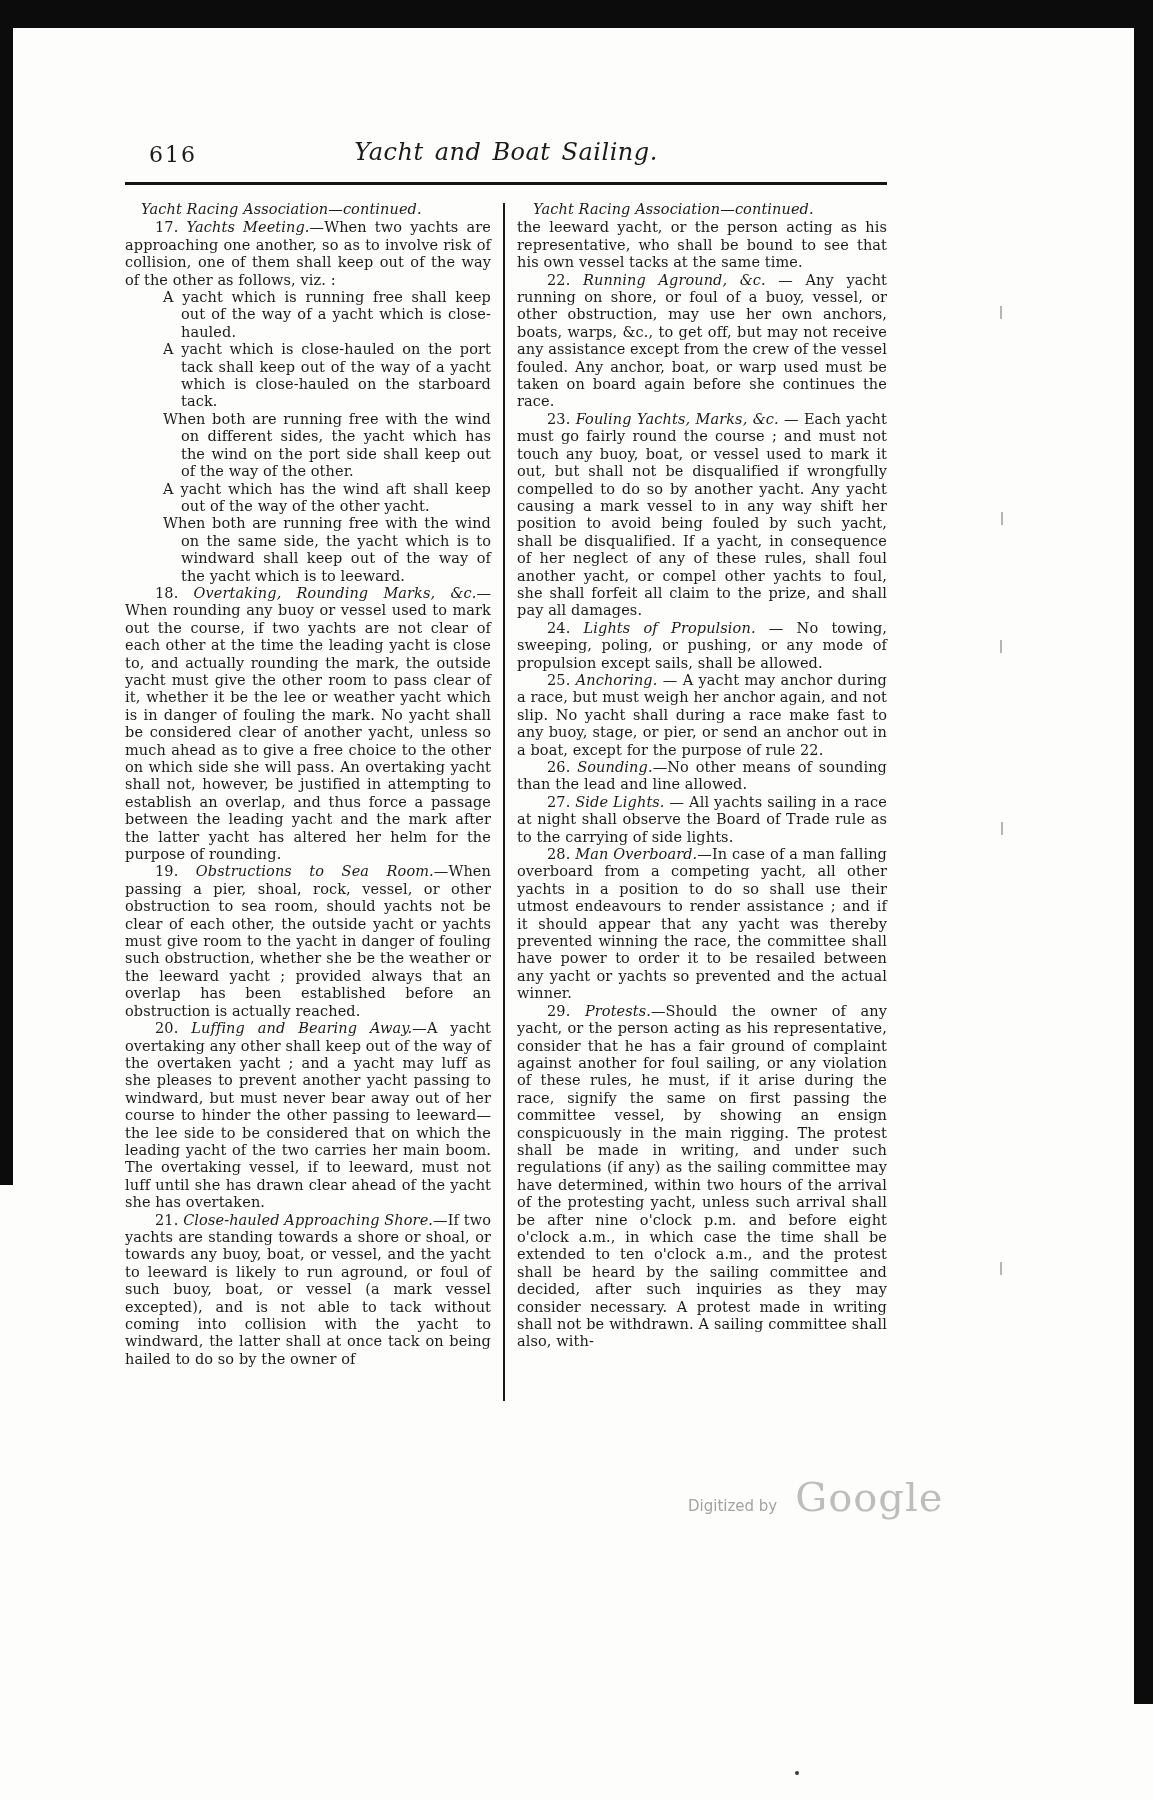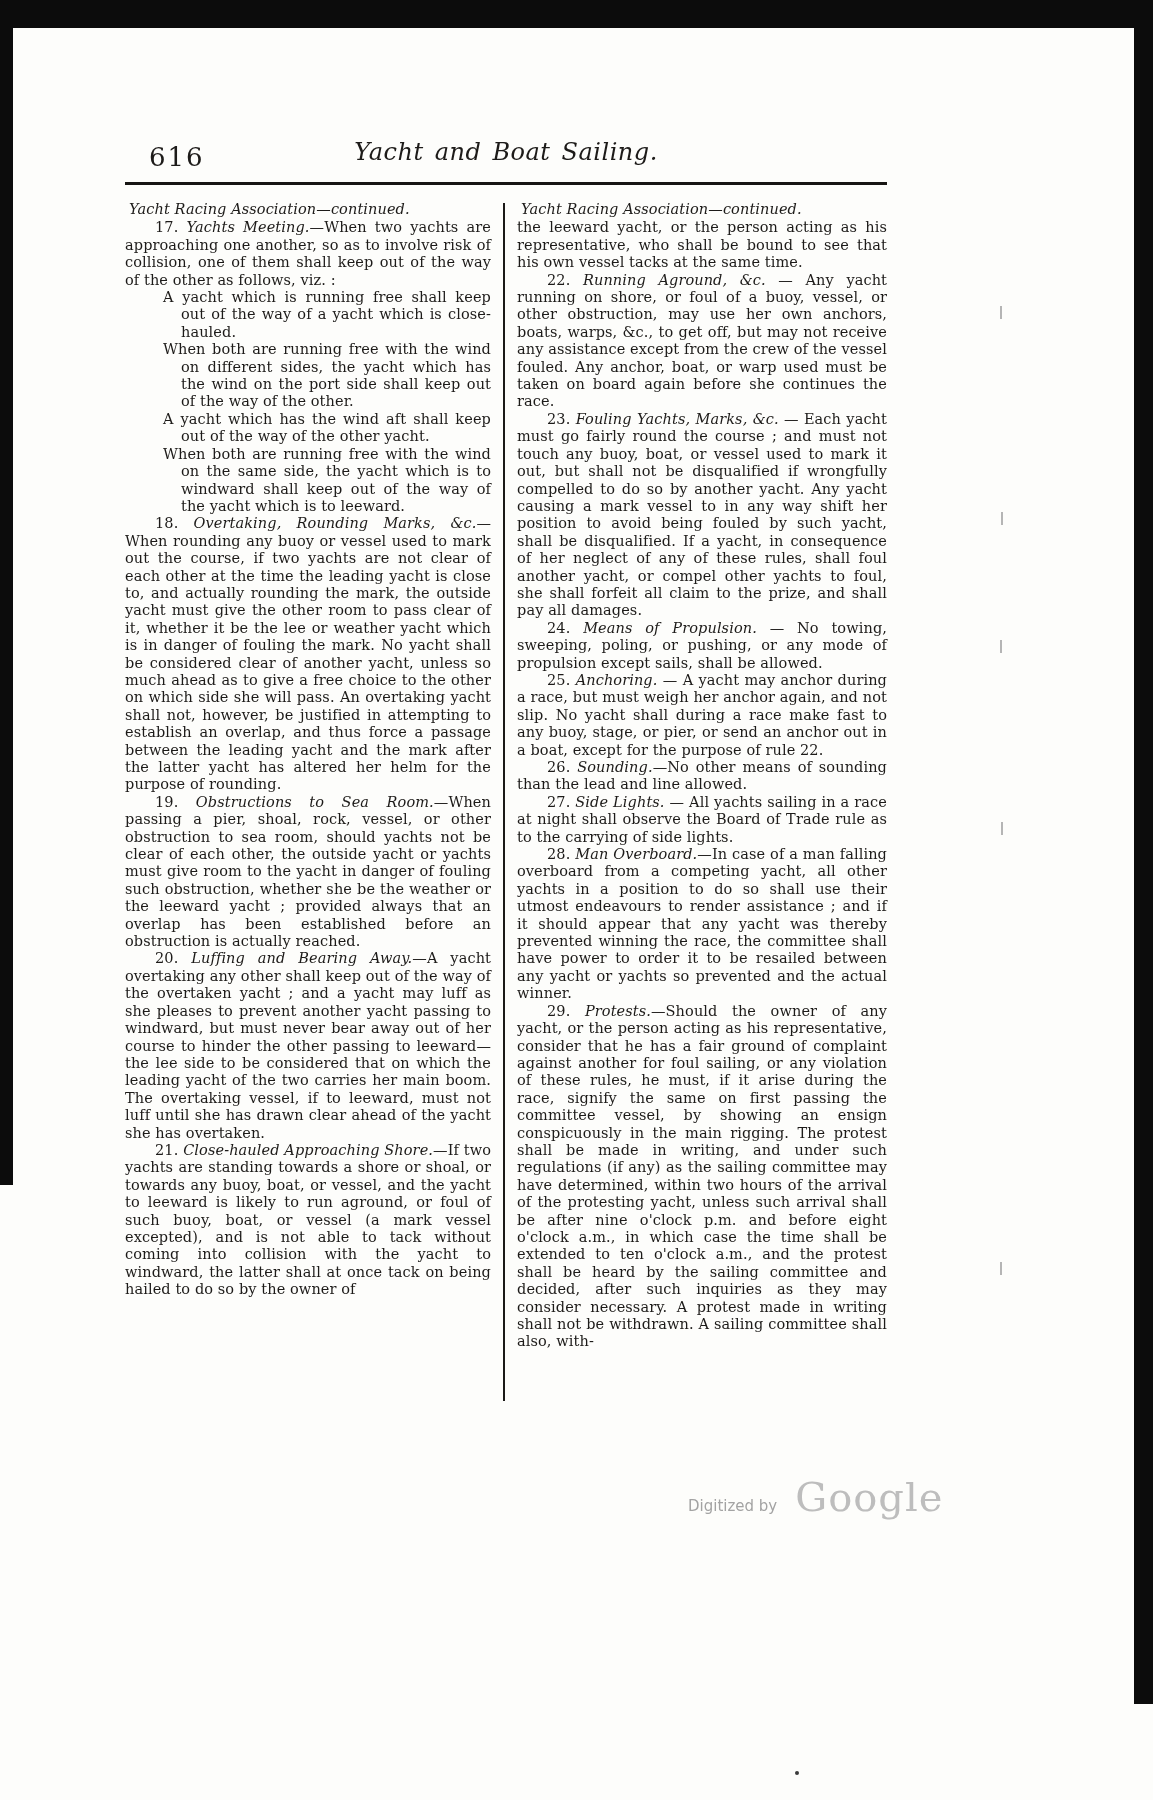--- a/index.html
+++ b/index.html
@@ -13,38 +13,38 @@
   .edge { position:absolute; background:#0c0c0c; }
   .edge-top { top:0; left:0; width:1153px; height:28px; }
   .edge-left { top:0; left:0; width:13px; height:1185px; }
   .edge-right { top:0; right:0; width:19px; height:1704px; }
   .edge-bottom { left:88px; top:1791px; width:1047px; height:4px; background:#161616; }
   
   .content { position:absolute; left:125px; top:138px; width:762px; }
   .page-header { position:relative; height:38px; }
   .page-number {
     position:absolute; left:24px; top:4px;
-    font-size:26px; letter-spacing:2px;
+    font-size:22px; letter-spacing:2px;
   }
   .page-title {
     display:block; text-align:center;
     font-style:italic; font-size:24px; letter-spacing:0.5px; word-spacing:3px;
   }
   .header-rule { border-top:3px solid #171513; margin-top:6px; }
   
   .columns { position:relative; margin-top:16px; }
   .col {
     width:366px; text-align:justify;
     font-size:14.5px; line-height:17.4px;
     letter-spacing:0.1px;
   }
   .col-left { position:absolute; left:0; top:0; }
   .col-right { position:absolute; left:392px; top:0; width:370px; }
   .divider { position:absolute; left:378px; top:2px; width:1.5px; height:1198px; background:#1b1917; }
-  .col-heading { margin:0 0 1px 4px; font-style:italic; }
+  .col-heading { margin:0 0 1px 16px; font-style:italic; }
   .para { margin:0; text-indent:30px; }
   .para.sub { text-indent:-18px; padding-left:56px; }
   .para.cont { text-indent:0; }
   .rule-title { font-style:italic;margin-top:36px; }
   
   .watermark {
     position:absolute; left:688px; top:1474px;
     display:flex; align-items:baseline; gap:18px;
     white-space:nowrap;
   }
@@ -78,39 +78,40 @@
       <span class="page-title">Yacht and Boat Sailing.</span>
     </header>
     <div class="header-rule"></div>
 
     <div class="columns">
       <div class="col col-left">
         <p class="col-heading">Yacht Racing Association—continued.</p>
         <div>
             <p class="para">17. <span class="rule-title">Yachts Meeting.</span>—When two yachts are approaching one another, so as to involve risk of collision, one of them shall keep out of the way of the other as follows, viz. :</p>
             <p class="para sub">A yacht which is running free shall keep out of the way of a yacht which is close-hauled.</p>
+            <p class="para sub">A yacht which is close-hauled on the port tack shall keep out of the way of a yacht which is close-hauled on the starboard tack.</p>
             <p class="para sub">When both are running free with the wind on different sides, the yacht which has the wind on the port side shall keep out of the way of the other.</p>
             <p class="para sub">A yacht which has the wind aft shall keep out of the way of the other yacht.</p>
             <p class="para sub">When both are running free with the wind on the same side, the yacht which is to windward shall keep out of the way of the yacht which is to leeward.</p>
             <p class="para">18. <span class="rule-title">Overtaking, Rounding Marks, &amp;c.</span>—When rounding any buoy or vessel used to mark out the course, if two yachts are not clear of each other at the time the leading yacht is close to, and actually rounding the mark, the outside yacht must give the other room to pass clear of it, whether it be the lee or weather yacht which is in danger of fouling the mark. No yacht shall be considered clear of another yacht, unless so much ahead as to give a free choice to the other on which side she will pass. An overtaking yacht shall not, however, be justified in attempting to establish an overlap, and thus force a passage between the leading yacht and the mark after the latter yacht has altered her helm for the purpose of rounding.</p>
             <p class="para">19. <span class="rule-title">Obstructions to Sea Room.</span>—When passing a pier, shoal, rock, vessel, or other obstruction to sea room, should yachts not be clear of each other, the outside yacht or yachts must give room to the yacht in danger of fouling such obstruction, whether she be the weather or the leeward yacht ; provided always that an overlap has been established before an obstruction is actually reached.</p>
             <p class="para">20. <span class="rule-title">Luffing and Bearing Away.</span>—A yacht overtaking any other shall keep out of the way of the overtaken yacht ; and a yacht may luff as she pleases to prevent another yacht passing to windward, but must never bear away out of her course to hinder the other passing to leeward—the lee side to be considered that on which the leading yacht of the two carries her main boom. The overtaking vessel, if to leeward, must not luff until she has drawn clear ahead of the yacht she has overtaken.</p>
             <p class="para">21. <span class="rule-title">Close-hauled Approaching Shore.</span>—If two yachts are standing towards a shore or shoal, or towards any buoy, boat, or vessel, and the yacht to leeward is likely to run aground, or foul of such buoy, boat, or vessel (a mark vessel excepted), and is not able to tack without coming into collision with the yacht to windward, the latter shall at once tack on being hailed to do so by the owner of</p>
           </div>
       </div>
 
       <div class="divider"></div>
 
       <div class="col col-right">
         <p class="col-heading">Yacht Racing Association—continued.</p>
         <div>
             <p class="para cont">the leeward yacht, or the person acting as his representative, who shall be bound to see that his own vessel tacks at the same time.</p>
             <p class="para">22. <span class="rule-title">Running Aground, &amp;c.</span> — Any yacht running on shore, or foul of a buoy, vessel, or other obstruction, may use her own anchors, boats, warps, &amp;c., to get off, but may not receive any assistance except from the crew of the vessel fouled. Any anchor, boat, or warp used must be taken on board again before she continues the race.</p>
             <p class="para">23. <span class="rule-title">Fouling Yachts, Marks, &amp;c.</span> — Each yacht must go fairly round the course ; and must not touch any buoy, boat, or vessel used to mark it out, but shall not be disqualified if wrongfully compelled to do so by another yacht. Any yacht causing a mark vessel to in any way shift her position to avoid being fouled by such yacht, shall be disqualified. If a yacht, in consequence of her neglect of any of these rules, shall foul another yacht, or compel other yachts to foul, she shall forfeit all claim to the prize, and shall pay all damages.</p>
-            <p class="para">24. <span class="rule-title">Means of Propulsion.</span> — No towing, sweeping, poling, or pushing, or any mode of propulsion except sails, shall be allowed.</p>
+            <p class="para">24. <span class="rule-title">Lights of Propulsion.</span> — No towing, sweeping, poling, or pushing, or any mode of propulsion except sails, shall be allowed.</p>
             <p class="para">25. <span class="rule-title">Anchoring.</span> — A yacht may anchor during a race, but must weigh her anchor again, and not slip. No yacht shall during a race make fast to any buoy, stage, or pier, or send an anchor out in a boat, except for the purpose of rule 22.</p>
             <p class="para">26. <span class="rule-title">Sounding.</span>—No other means of sounding than the lead and line allowed.</p>
             <p class="para">27. <span class="rule-title">Side Lights.</span> — All yachts sailing in a race at night shall observe the Board of Trade rule as to the carrying of side lights.</p>
             <p class="para">28. <span class="rule-title">Man Overboard.</span>—In case of a man falling overboard from a competing yacht, all other yachts in a position to do so shall use their utmost endeavours to render assistance ; and if it should appear that any yacht was thereby prevented winning the race, the committee shall have power to order it to be resailed between any yacht or yachts so prevented and the actual winner.</p>
             <p class="para">29. <span class="rule-title">Protests.</span>—Should the owner of any yacht, or the person acting as his representative, consider that he has a fair ground of complaint against another for foul sailing, or any violation of these rules, he must, if it arise during the race, signify the same on first passing the committee vessel, by showing an ensign conspicuously in the main rigging. The protest shall be made in writing, and under such regulations (if any) as the sailing committee may have determined, within two hours of the arrival of the protesting yacht, unless such arrival shall be after nine o'clock p.m. and before eight o'clock a.m., in which case the time shall be extended to ten o'clock a.m., and the protest shall be heard by the sailing committee and decided, after such inquiries as they may consider necessary. A protest made in writing shall not be withdrawn. A sailing committee shall also, with-</p>
           </div>
       </div>
     </div>
 
   </div>

